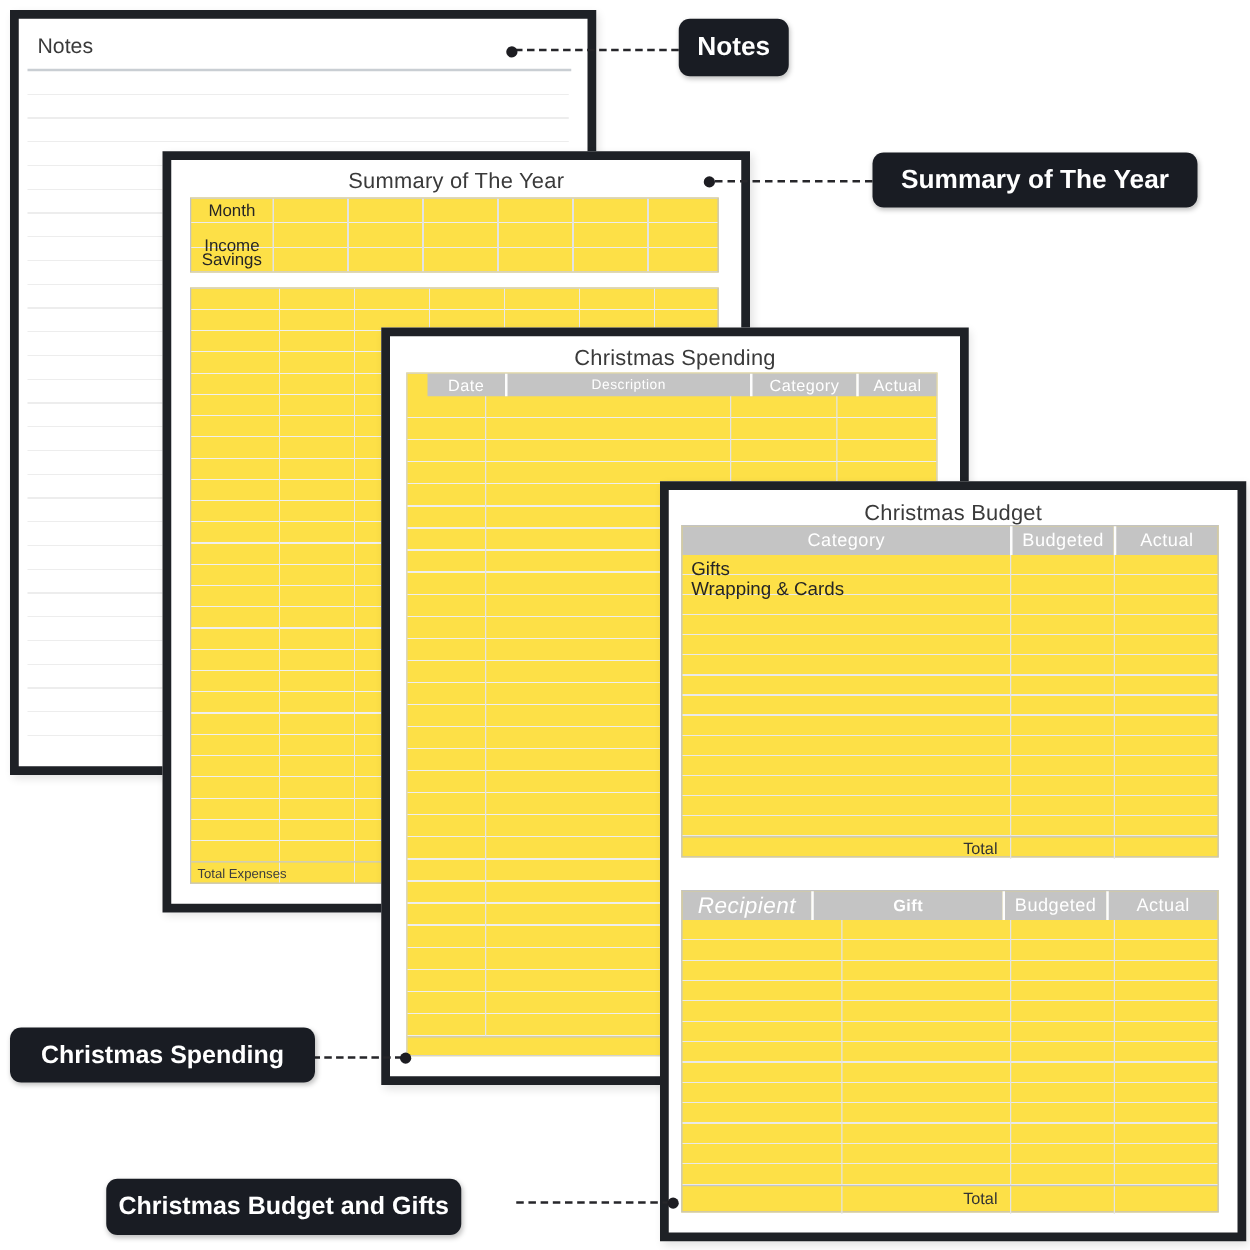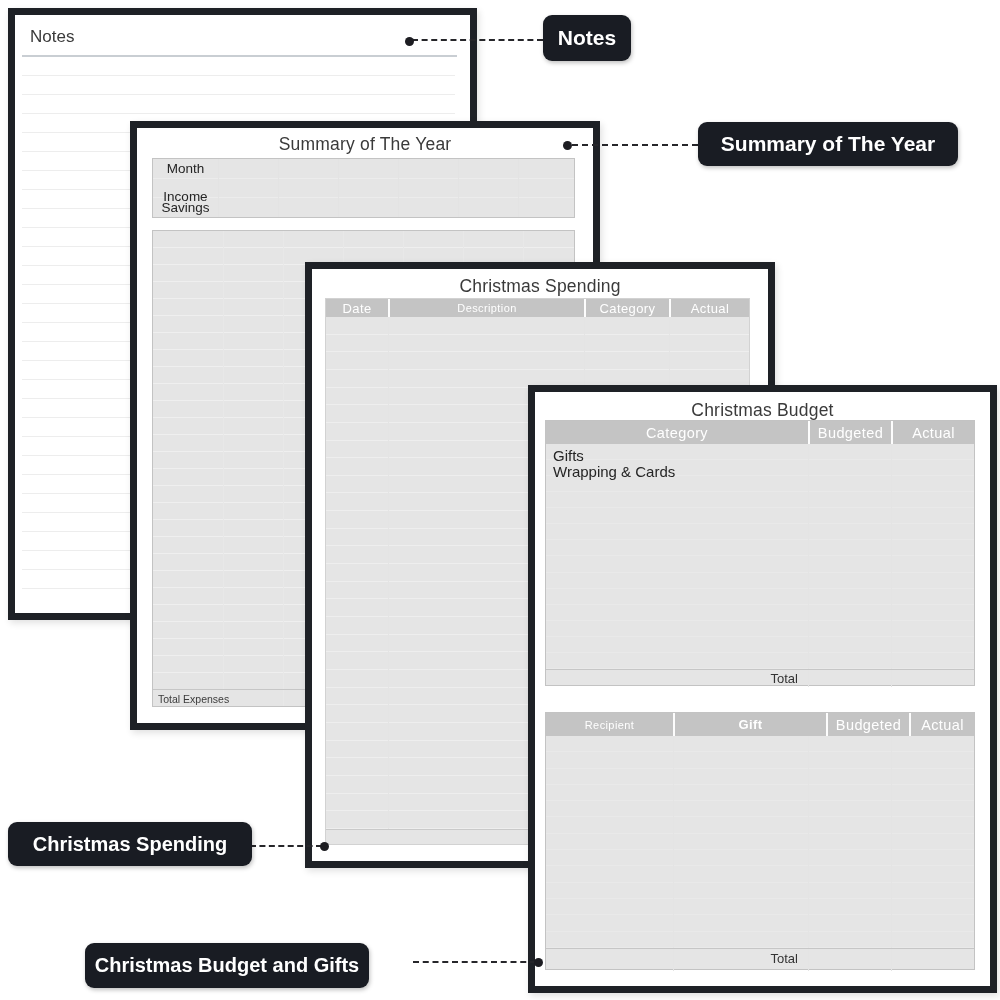--- a/index.html
+++ b/index.html
@@ -9,21 +9,21 @@
   }
   .page{
     position:absolute;background:#ffffff;border:7px solid #1e2126;
     box-sizing:border-box;box-shadow:2px 3px 7px rgba(0,0,0,0.12);
   }
   .page-inner{position:absolute;inset:0;}
   .ptitle{
     position:absolute;left:0;right:0;text-align:center;
     font-size:17.5px;color:#3a3a3a;letter-spacing:.2px;
   }
-  .tbl{position:absolute;background:#e5e5e5;border:1px solid #c3c3c3;box-sizing:border-box;}
+  .tbl{position:absolute;background:#fde047;border:1px solid #c3c3c3;box-sizing:border-box;}
   .hl{position:absolute;left:0;right:0;pointer-events:none;}
   .vl{position:absolute;width:1px;background:#e4e4e4;pointer-events:none;}
   .thead{position:absolute;left:0;right:0;top:0;display:flex;}
   .th{
     background:#c4c4c4;color:#ffffff;text-align:center;box-sizing:border-box;
     display:flex;align-items:center;justify-content:center;letter-spacing:.4px;
   }
   .th + .th{border-left:2px solid #fdfdfd;}
   .rowlabel{position:absolute;font-size:15px;color:#252525;}
   .callout{
@@ -68,21 +68,21 @@
       <div style="position:absolute;left:5px;top:462px;font-size:10.5px;color:#3c3c3c;">Total Expenses</div>
     </div>
   </div>
 </div>
 
 <div class="page" style="left:305px;top:262px;width:470px;height:606px;z-index:3;">
   <div class="page-inner">
     <div class="ptitle" style="top:7px;">Christmas Spending</div>
 
     <div class="tbl" style="left:13px;top:29px;width:425px;height:547px;border-color:#d2d2d2;">
-      <div class="thead" style="height:18px;">
+      <div class="thead" style="height:18px;padding-left:16px;">
         <div class="th" style="width:62px;font-size:13px;">Date</div>
         <div class="th" style="width:196px;font-size:11px;">Description</div>
         <div class="th" style="width:85px;font-size:13px;">Category</div>
         <div class="th" style="flex:1;font-size:13px;">Actual</div>
       </div>
       <div class="hl" style="top:18px;height:512px;background:repeating-linear-gradient(to bottom,transparent 0 16.65px,#eeeeee 16.65px 17.65px);"></div>
       <div class="vl" style="left:62px;top:18px;height:512px;"></div>
       <div class="vl" style="left:258px;top:18px;height:512px;"></div>
       <div class="vl" style="left:343px;top:18px;height:512px;"></div>
       <div class="sep" style="top:530px;background:#c9c9c9;"></div>
@@ -105,21 +105,21 @@
       <div class="vl" style="left:345px;top:23px;height:243px;"></div>
       <div class="rowlabel" style="left:7px;top:26px;">Gifts</div>
       <div class="rowlabel" style="left:7px;top:42px;">Wrapping &amp; Cards</div>
       <div class="sep" style="top:248px;"></div>
       <div style="position:absolute;left:0;top:250px;width:252px;text-align:right;font-size:13px;color:#333;">Total</div>
     </div>
 
 
     <div class="tbl" style="left:10px;top:320px;width:430px;height:258px;">
       <div class="thead" style="height:23px;">
-        <div class="th" style="width:127px;font-size:11px;">Recipient</div>
+        <div class="th" style="width:103px;font-size:18px;font-style:italic;">Recipient</div>
         <div class="th" style="width:153px;font-size:13px;font-weight:bold;">Gift</div>
         <div class="th" style="width:83px;font-size:14.5px;">Budgeted</div>
         <div class="th" style="flex:1;font-size:14.5px;">Actual</div>
       </div>
       <div class="hl" style="top:23px;height:212px;background:repeating-linear-gradient(to bottom,transparent 0 15.3px,#e9e9e9 15.3px 16.3px);"></div>
       <div class="vl" style="left:127px;top:23px;height:235px;"></div>
       <div class="vl" style="left:262px;top:23px;height:235px;"></div>
       <div class="vl" style="left:345px;top:23px;height:235px;"></div>
       <div class="sep" style="top:235px;"></div>
       <div style="position:absolute;left:0;top:238px;width:252px;text-align:right;font-size:13px;color:#333;">Total</div>

